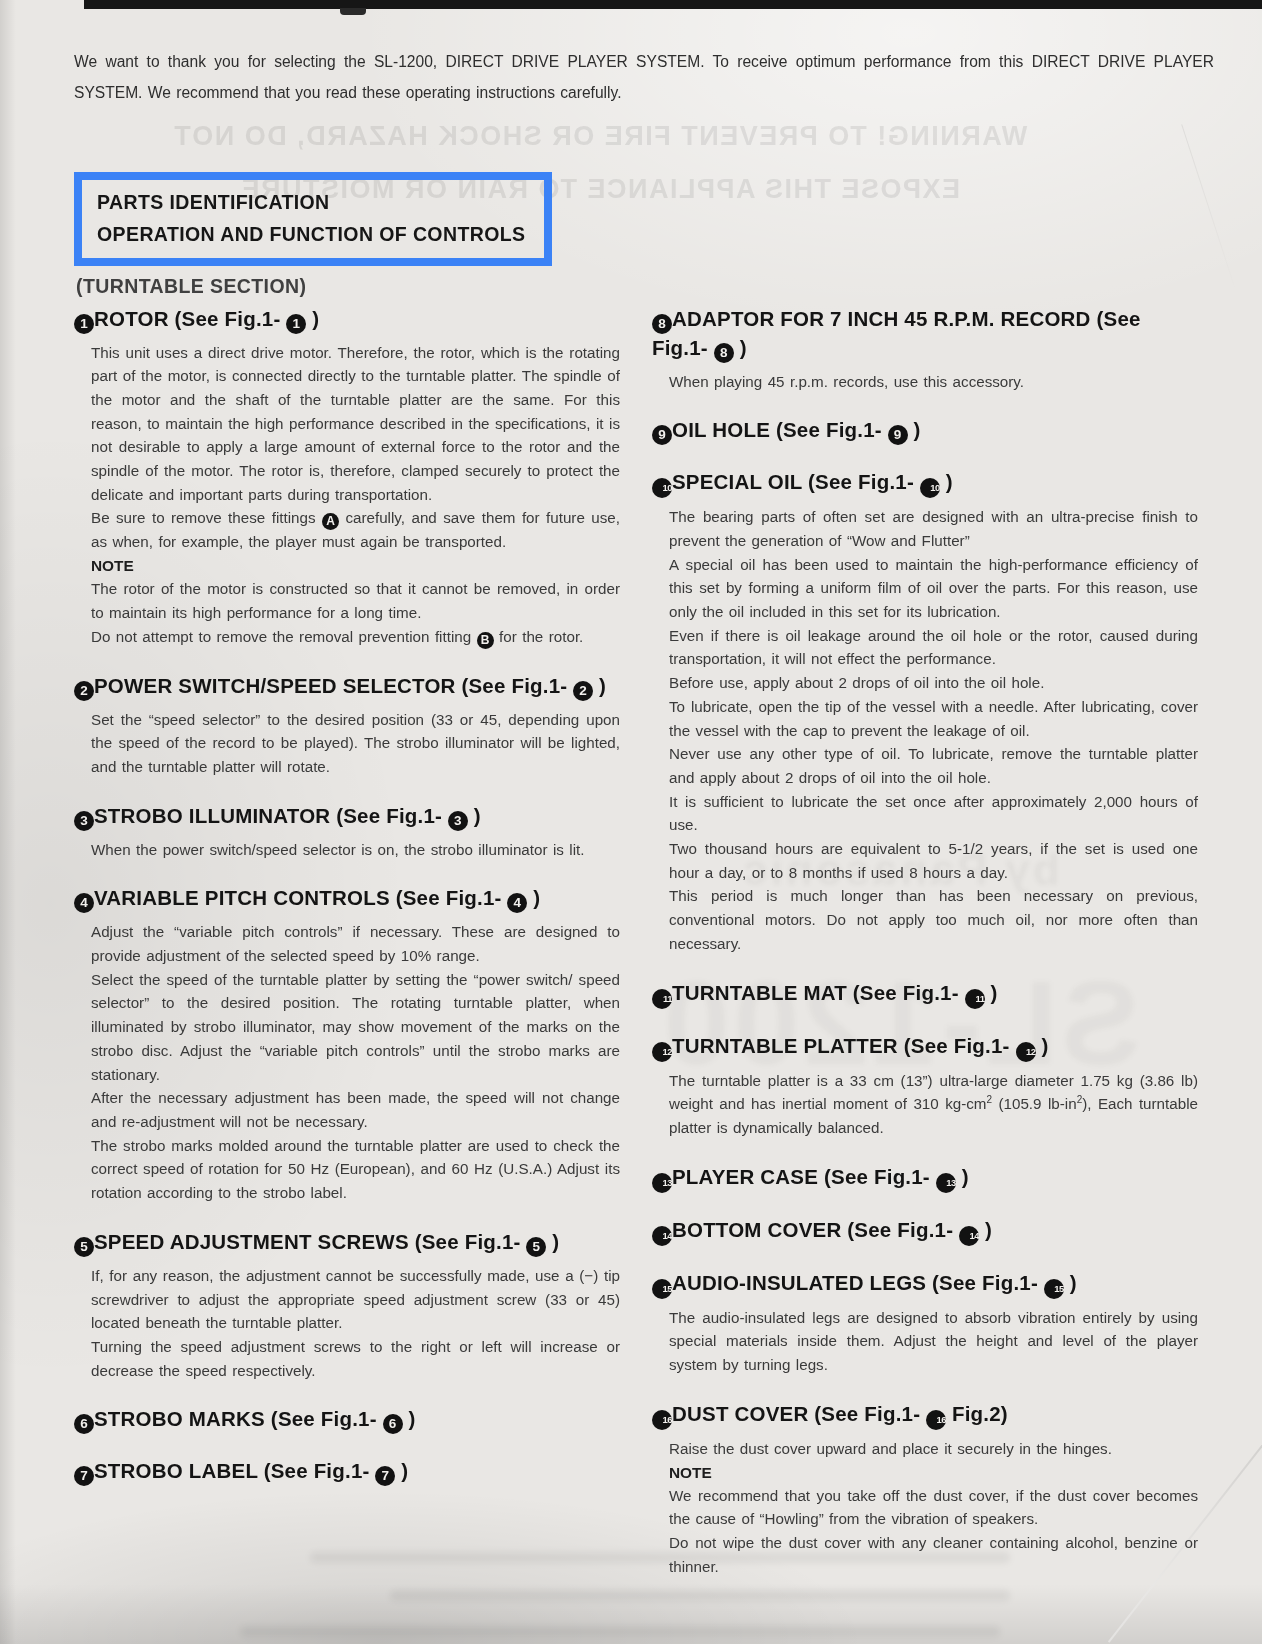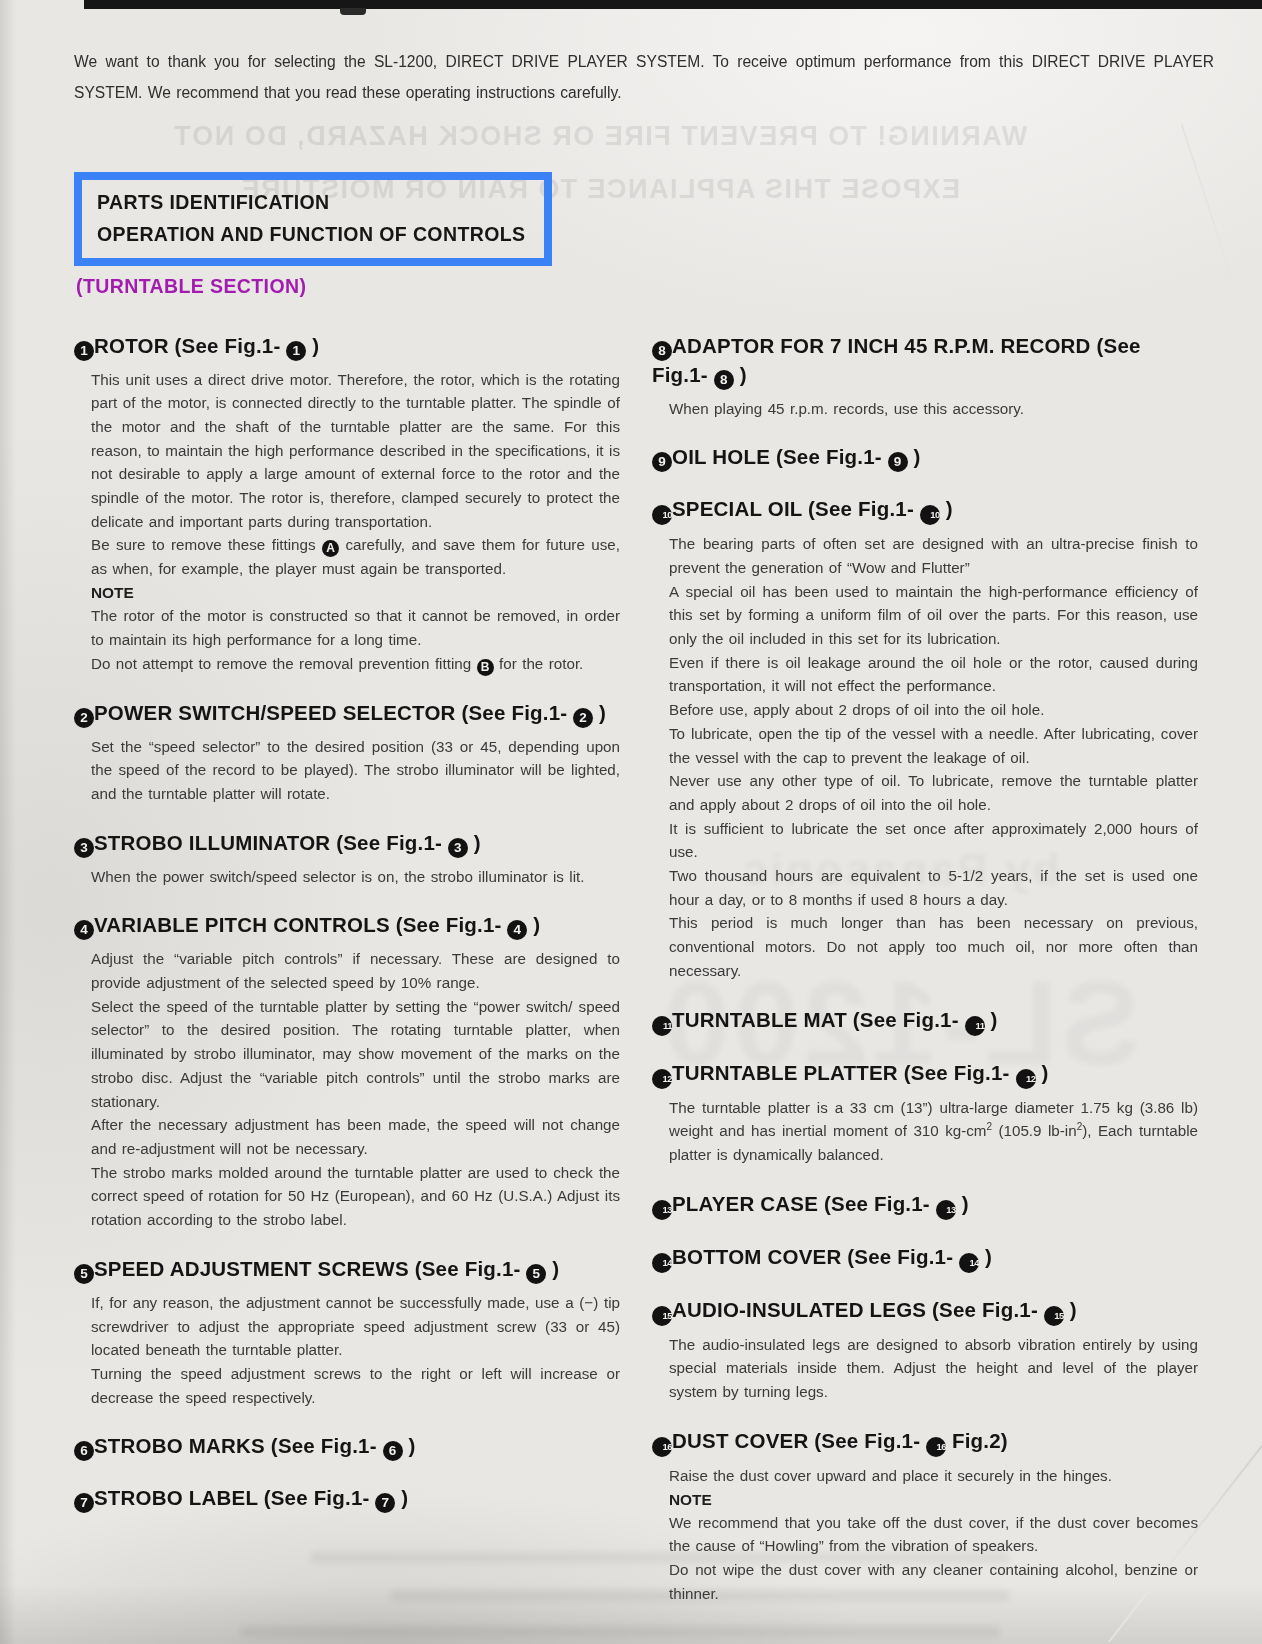--- a/index.html
+++ b/index.html
@@ -38,23 +38,23 @@
   .ghost-line.l3{top:1626px;left:240px;width:760px;}
   .crease-br{position:absolute;bottom:-30px;right:60px;width:2px;height:300px;
     background:linear-gradient(rgba(0,0,0,.12),rgba(255,255,255,.4));transform:rotate(38deg);}
   .crease-tr{position:absolute;top:120px;right:52px;width:1px;height:180px;
     background:linear-gradient(rgba(0,0,0,.07),rgba(0,0,0,0));transform:rotate(-18deg);}
 
   .content{position:absolute;left:74px;top:46px;width:1140px;}
   .intro{font-size:15.6px;line-height:2.0;text-align:justify;color:#2e2e2e;word-spacing:1px;}
   .title-box{display:inline-block;border:8px solid #3b82f6;margin-top:64px;padding:7px 18px 7px 15px;}
   .title-box .line{font-size:19.5px;font-weight:bold;color:#161616;line-height:1.62;letter-spacing:.4px;white-space:nowrap;}
-  .subtitle{font-size:19.5px;font-weight:bold;color:#a21caf;margin:9px 0 0 2px;letter-spacing:.4px;}
+  .subtitle{font-size:19.5px;font-weight:bold;color:#404040;margin:9px 0 0 2px;letter-spacing:.4px;}
 
-  .columns{display:flex;gap:32px;margin-top:34px;align-items:flex-start;}
+  .columns{display:flex;gap:32px;margin-top:7px;align-items:flex-start;}
   .col{width:546px;}
   section{margin-bottom:23px;}
   h3{font-size:20.5px;font-weight:bold;color:#141414;margin:0 0 7px 0;letter-spacing:.2px;line-height:1.35;}
   p{font-size:15.2px;line-height:1.56;text-align:justify;margin:0;padding-left:17px;color:#3a3a3a;word-spacing:1.2px;}
   .note{font-weight:bold;font-size:15.4px;color:#1d1d1d;padding-left:17px;margin:3px 0 2px 0;}
   sup{font-size:10px;line-height:0;}
 
   .badge{
     display:inline-block;width:17px;height:17px;border-radius:50%;
     background:#121212;color:#f2f0ed;font-weight:bold;font-size:12px;

